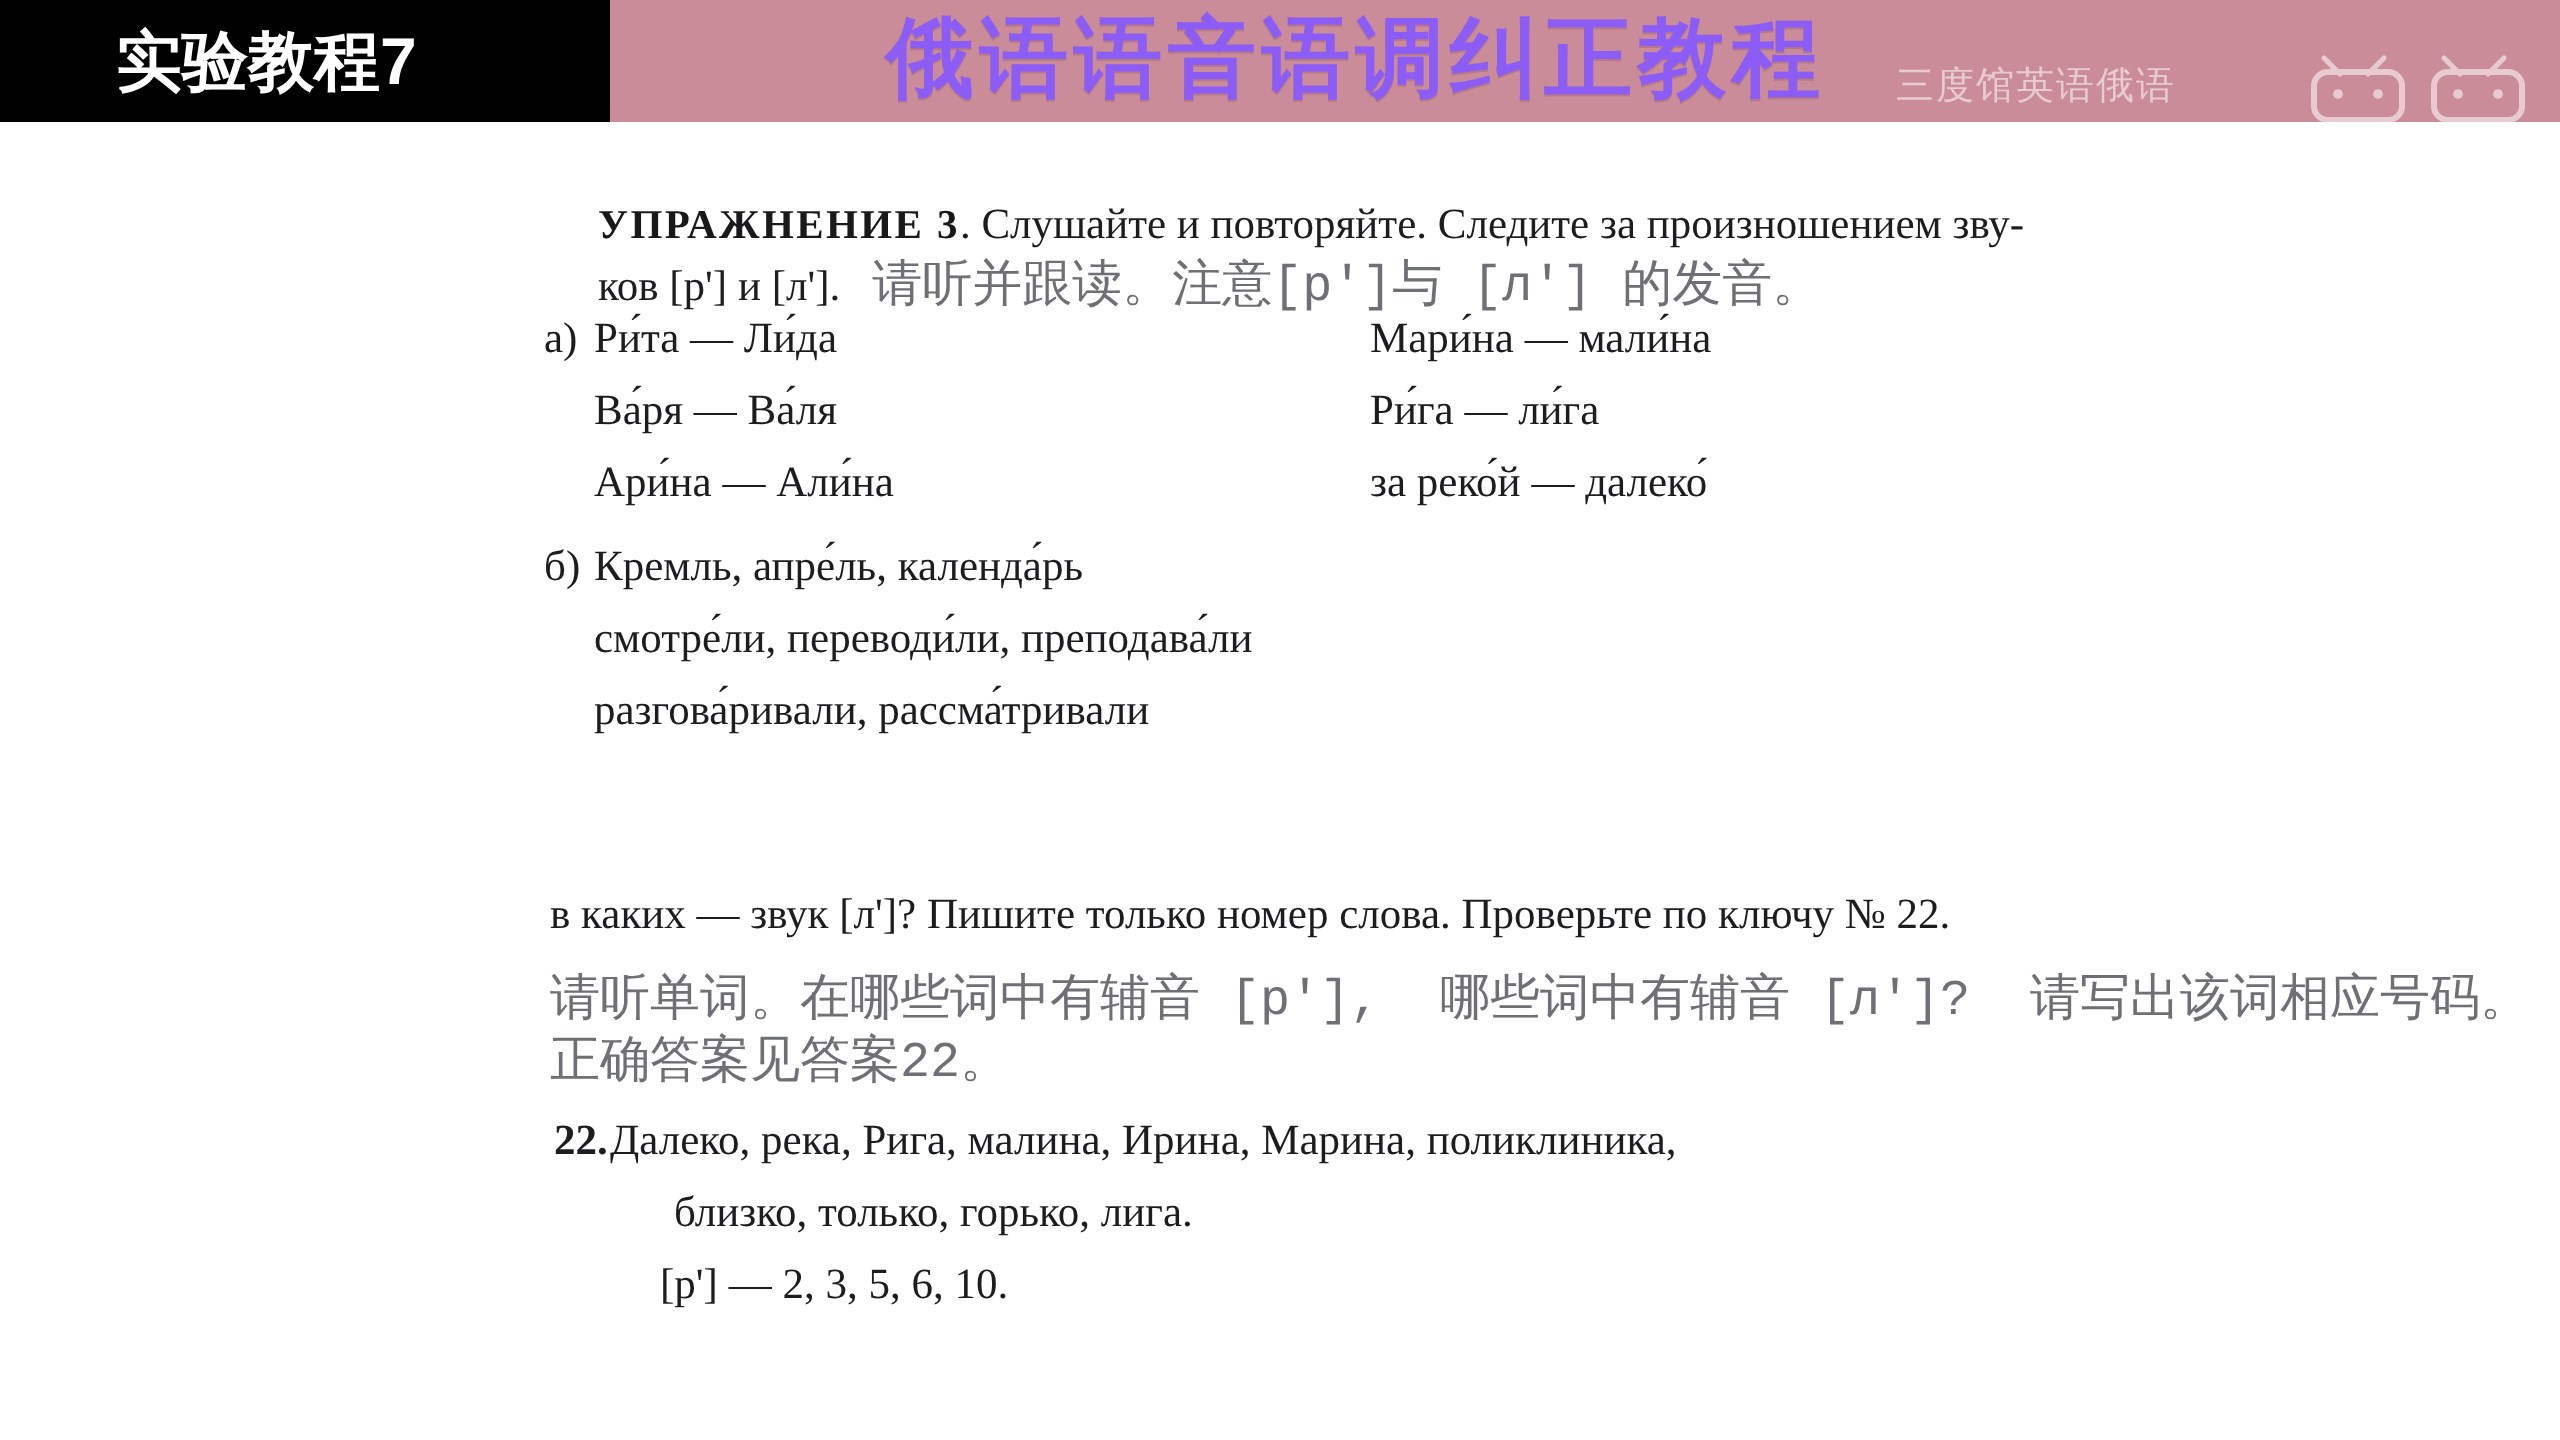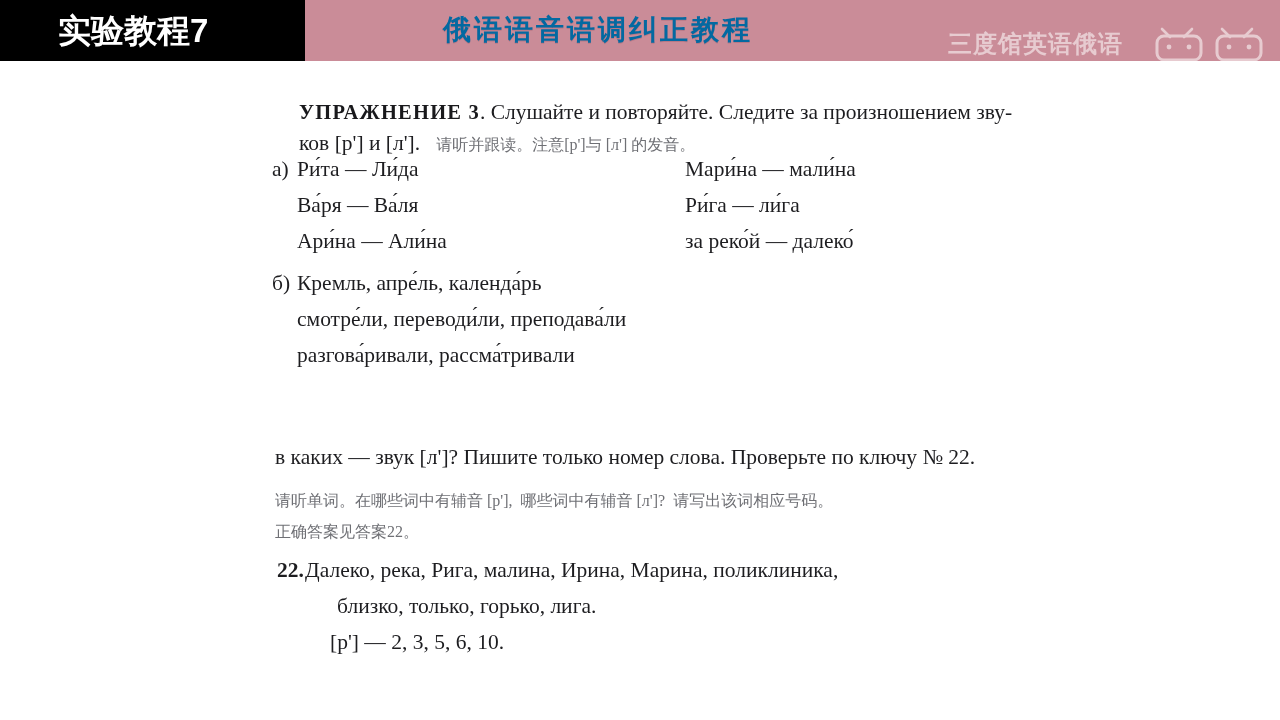--- a/index.html
+++ b/index.html
@@ -54,39 +54,39 @@
     font-weight: bold;
     font-size: 33px;
     letter-spacing: 0px;
     line-height: 53px;
     white-space: nowrap;
   }
   .banner-pink-text {
     position: absolute;
     left: 443px;
     top: -1px;
-    color: #0369a1;
+    color: #8b5cf6;
     font-family: "Liberation Sans", sans-serif;
     font-weight: bold;
-    font-size: 28px;
+    font-size: 44px;
     letter-spacing: 3px;
     line-height: 62px;
     white-space: nowrap;
     text-shadow: 0 1px 0 rgba(150,85,100,0.35);
   }
 
   
   .wm-text {
     position: absolute;
     left: 948px;
     top: 31px;
     color: rgba(255,255,255,0.55);
     font-family: "Liberation Sans", sans-serif;
-    font-weight: bold;
-    font-size: 24px;
+    font-weight: normal;
+    font-size: 19px;
     letter-spacing: 1px;
     line-height: 26px;
     white-space: nowrap;
   }
   .wm-logo {
     position: absolute;
     left: 1150px;
     top: 26px;
     width: 124px;
     height: 36px;
@@ -105,22 +105,22 @@
 
   .ru {
     color: #1d1d20;
     font-family: "Liberation Serif", serif;
     font-size: 21.5px;
     line-height: 31px;
     white-space: pre;
   }
   .zh {
     color: #6f7075;
-    font-family: Liberation Serif, serif;
-    font-size: 16px;
+    font-family: Liberation Mono, monospace;
+    font-size: 25px;
     line-height: 31px;
     white-space: pre;
   }
   .ex-label {
     font-family: "Liberation Serif", serif;
     font-weight: bold;
     font-size: 20.5px;
     letter-spacing: 1.2px;
     color: #19191c;
   }

